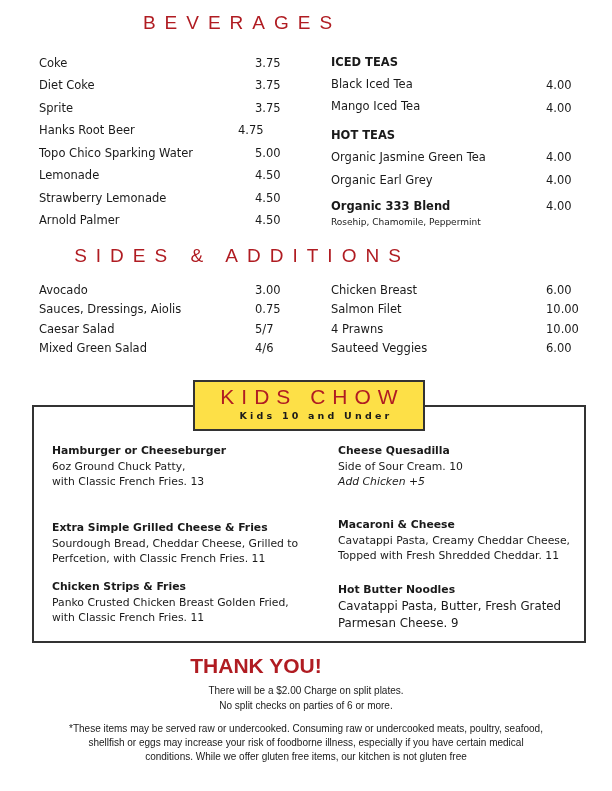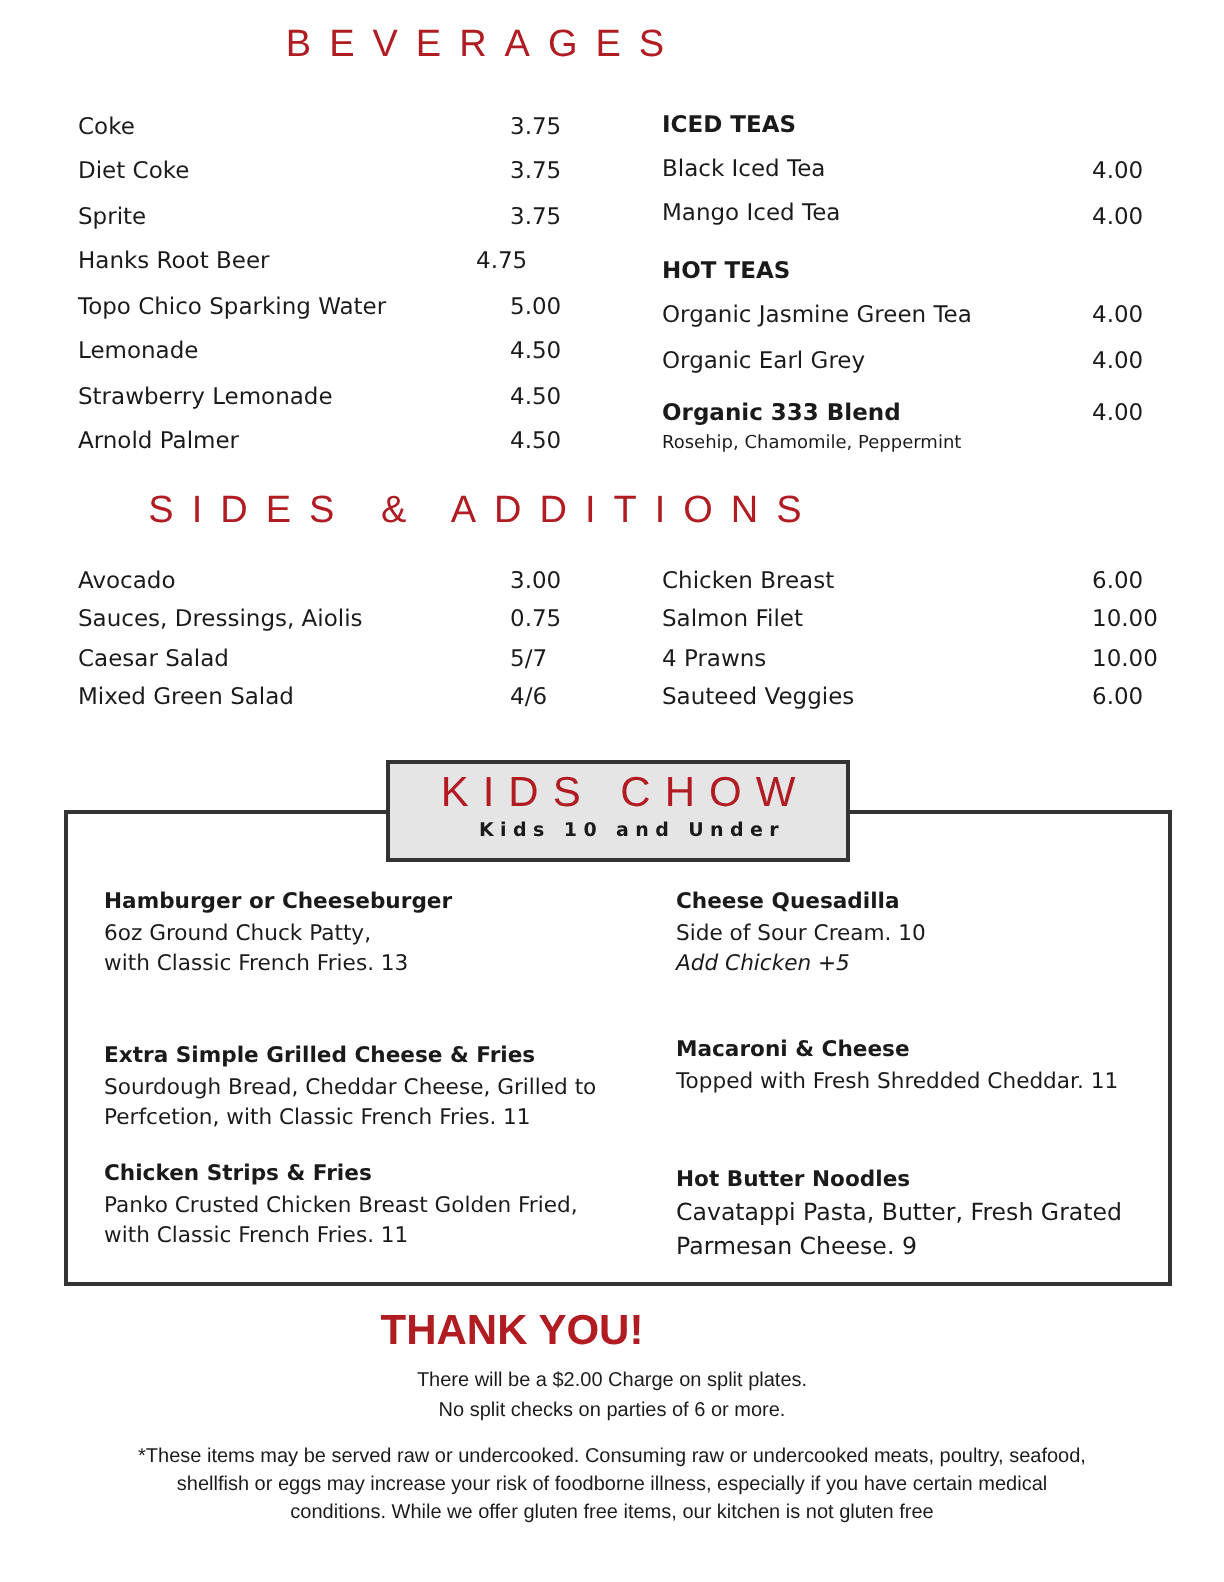--- a/index.html
+++ b/index.html
@@ -13,21 +13,21 @@
   .row { position: absolute; font-size: 11.5px; line-height: 14px; white-space: nowrap; }
   .price { position: absolute; font-size: 11.5px; line-height: 14px; white-space: nowrap; }
   .subhead { position: absolute; font-size: 11.5px; font-weight: bold; line-height: 14px; }
   .small { font-size: 9px; }
   .kids-box {
     position: absolute; left: 32px; top: 405px; width: 554px; height: 238px;
     border: 2px solid #333333; background: #fff;
   }
   .kids-title-box {
     position: absolute; left: 193px; top: 380px; width: 232px; height: 51px;
-    border: 2px solid #333333; background: #e5e5e5; text-align: center;
+    border: 2px solid #333333; background: #fde047; text-align: center;
   }
   .kids-title {
     display: block; color: #b01c22; font-family: "Liberation Sans", sans-serif;
     font-size: 21px; letter-spacing: 7px; margin-top: 3px; padding-left: 7px;
   }
   .kids-sub {
     display: block; font-size: 9.5px; font-weight: bold; letter-spacing: 3.2px; margin-top: 1px; padding-left: 14px; text-align: center;
   }
   .kid-item { position: absolute; font-size: 10.8px; line-height: 15.5px; }
   .kid-item .name { font-weight: bold; display: block; }
@@ -125,20 +125,21 @@
   <span class="desc">with Classic French Fries. 11</span>
 </div>
 
 <div class="kid-item" style="left:338px;top:443px;">
   <span class="name">Cheese Quesadilla</span>
   <span class="desc">Side of Sour Cream. 10</span>
   <span class="addon">Add Chicken +5</span>
 </div>
 <div class="kid-item" style="left:338px;top:517px;">
   <span class="name">Macaroni &amp; Cheese</span>
+  <span class="desc">Cavatappi Pasta, Creamy Cheddar Cheese,</span>
   <span class="desc">Topped with Fresh Shredded Cheddar. 11</span>
 </div>
 <div class="kid-item" style="left:338px;top:581px;font-size:11.8px;line-height:17px;">
   <span class="name" style="font-size:10.8px;">Hot Butter Noodles</span>
   <span class="desc">Cavatappi Pasta, Butter, Fresh Grated</span>
   <span class="desc">Parmesan Cheese. 9</span>
 </div>
 
 <div class="thanks">THANK YOU!</div>
 <div class="note" style="top:684px;">There will be a $2.00 Charge on split plates.</div>

